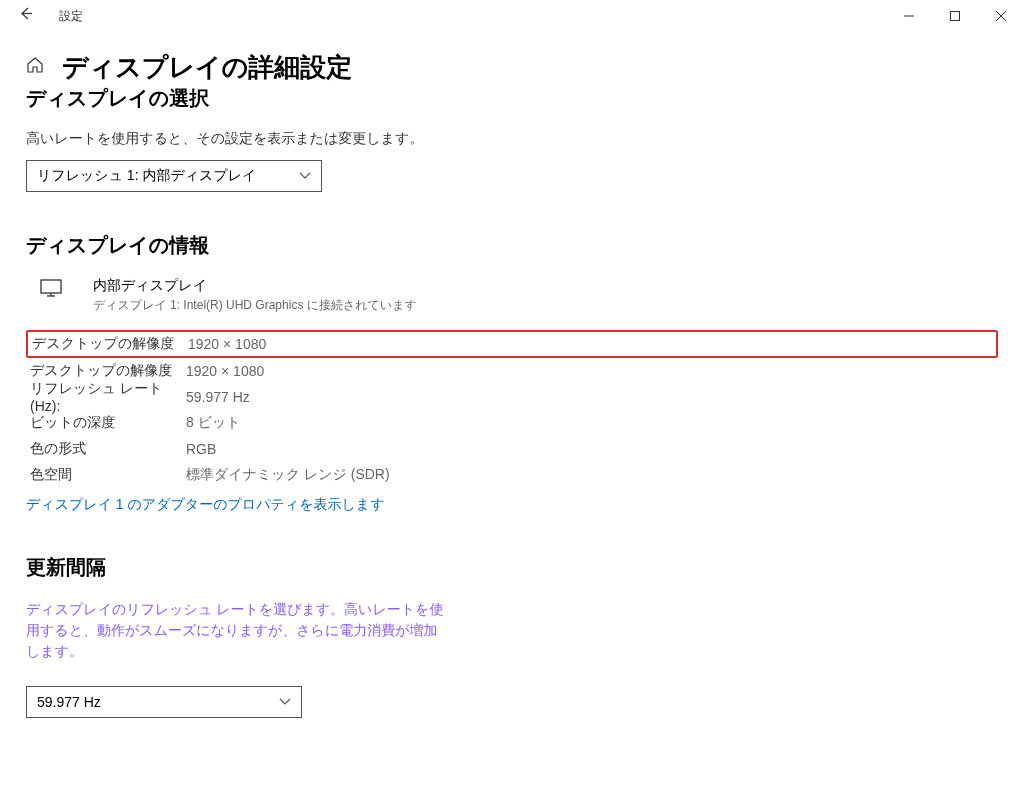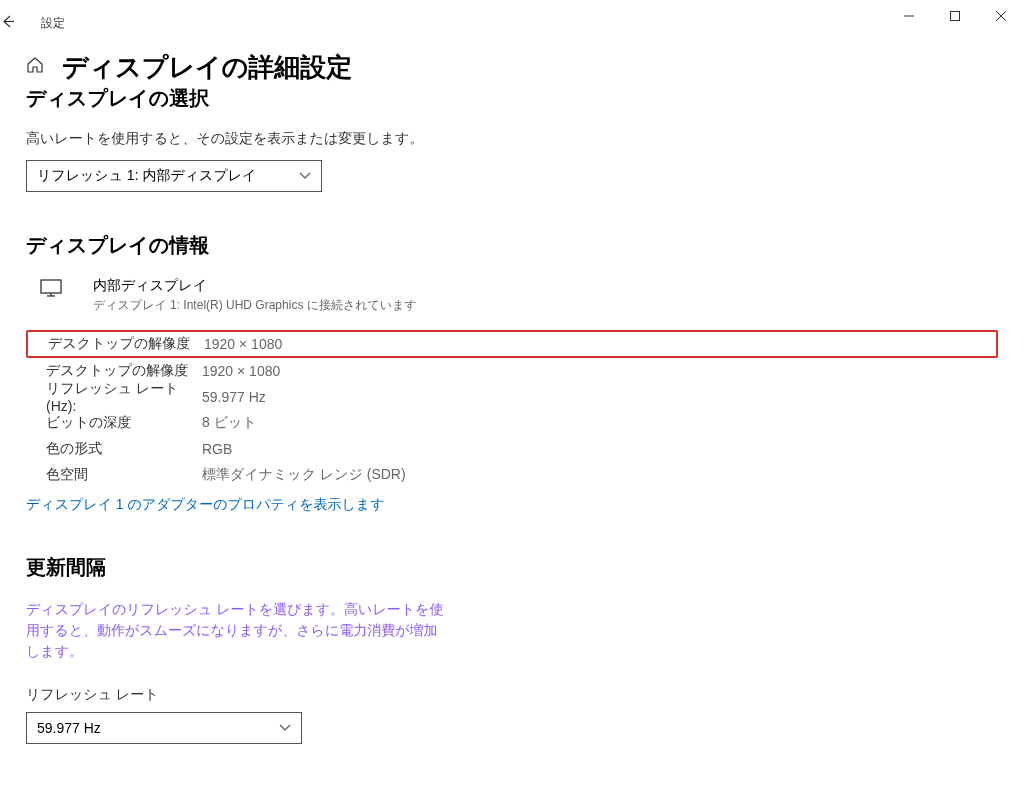--- a/index.html
+++ b/index.html
@@ -6,22 +6,24 @@
 body {
   font-family: "Yu Gothic UI", "Meiryo", "Segoe UI", sans-serif;
   background: #ffffff;
   color: #000000;
   width: 1024px;
   height: 800px;
   overflow: hidden;
 }
 .titlebar {
   display: flex;
-  align-items: flex-end;
-  height: 32px;
+  align-items: center;
+  height: 32px;
+  padding-left: 18px;
+  font-family: Liberation Mono, monospace;
 }
 .titlebar-left {
   display: flex;
   align-items: center;
   gap: 26px;
 }
 .back-arrow {
   font-size: 15px;
   color: #333;
   cursor: pointer;
@@ -109,21 +111,21 @@
   font-size: 12px;
   color: #666;
 }
 .info-table {
   font-size: 14px;
 }
 .info-row {
   display: flex;
   align-items: center;
   height: 26px;
-  padding: 0 20px;
+  padding: 0 4px;
 }
 .info-row .label {
   width: 156px;
   color: #333;
 }
 .info-row .value {
   color: #666;
 }
 .highlight-row {
   border: 2px solid #d32f2f;
@@ -261,21 +263,20 @@
         <span class="label">色空間</span>
         <span class="value">標準ダイナミック レンジ (SDR)</span>
       </div>
     </div>
     <a class="link">ディスプレイ 1 のアダプターのプロパティを表示します</a>
   </div>
 
   <div class="block">
     <h2 class="section-heading">更新間隔</h2>
     <div class="refresh-desc">ディスプレイのリフレッシュ レートを選びます。高いレートを使用すると、動作がスムーズになりますが、さらに電力消費が増加します。</div>
-    <div class="field-label">リフレッシュ レート</div>
     <div class="dropdown2">
       <span>59.977 Hz</span>
       <span class="chevron">
         <svg width="12" height="8" viewBox="0 0 12 8">
             <path d="M1 1 L6 6 L11 1" stroke="#555" stroke-width="1.2" fill="none"></path>
           </svg>
       </span>
     </div>
 
   </div>

